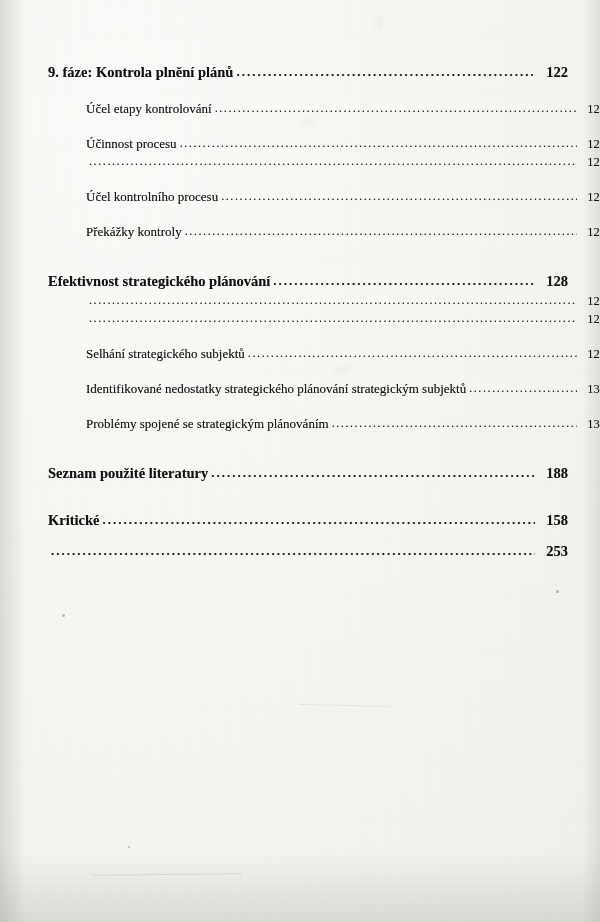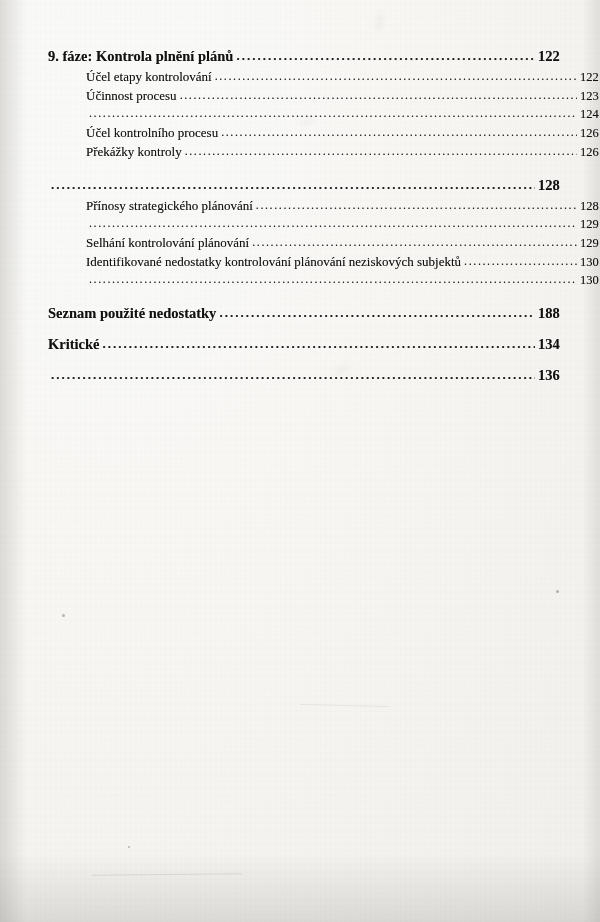--- a/index.html
+++ b/index.html
@@ -76,33 +76,35 @@
 
   .toc-row {
     display: flex;
     align-items: baseline;
     width: 100%;
     margin-bottom: 2px;
   }
   .toc-row .t-label {
     white-space: nowrap;
     flex: 0 0 auto;
+    margin-top: 16px;
   }
   .toc-row .t-dots {
     flex: 1 1 auto;
     overflow: hidden;
     white-space: nowrap;
     margin: 0 3px;
     letter-spacing: 1.6px;
     color: #1a1a1a;
     font-size: 12px;
     transform: translateY(-1px);
   }
   .toc-row .t-page {
     flex: 0 0 auto;
+    text-align: right;
     white-space: nowrap;
   }
 
   
   .lvl1 {
     font-weight: bold;
     font-size: 14.5px;
     margin-top: 0;
     margin-bottom: 4px;
   }
@@ -171,60 +173,61 @@
   </div>
   <div class="toc-row lvl2">
     <span class="t-label">Překážky kontroly</span>
     <span class="t-dots">...............................................................................................................................................</span>
     <span class="t-page">126</span>
   </div>
 
   <div class="gap-md"></div>
 
   <div class="toc-row lvl1">
+    <span class="t-label">Efektivnost strategického plánování</span>
     <span class="t-dots">...............................................................................................................................................</span>
     <span class="t-page">128</span>
   </div>
 
   <div class="toc-row lvl2">
-    <span class="t-label">Přínosy strategického plánování</span>
     <span class="t-dots">...............................................................................................................................................</span>
     <span class="t-page">128</span>
   </div>
   <div class="toc-row lvl2">
     <span class="t-dots">...............................................................................................................................................</span>
     <span class="t-page">129</span>
   </div>
   <div class="toc-row lvl2">
-    <span class="t-label">Selhání kontrolování plánování</span>
+    <span class="t-label">Selhání strategického subjektů</span>
     <span class="t-dots">...............................................................................................................................................</span>
     <span class="t-page">129</span>
   </div>
   <div class="toc-row lvl2">
-    <span class="t-label">Identifikované nedostatky kontrolování plánování neziskových subjektů</span>
+    <span class="t-label">Identifikované nedostatky strategického plánování strategickým subjektů</span>
     <span class="t-dots">...............................................................................................................................................</span>
     <span class="t-page">130</span>
   </div>
   <div class="toc-row lvl2">
+    <span class="t-label">Problémy spojené se strategickým plánováním</span>
     <span class="t-dots">...............................................................................................................................................</span>
     <span class="t-page">130</span>
   </div>
 
   <div class="gap-md"></div>
 
   <div class="toc-row lvl1">
-    <span class="t-label">Seznam použité nedostatky</span>
+    <span class="t-label">Seznam použité literatury</span>
     <span class="t-dots">...............................................................................................................................................</span>
     <span class="t-page">188</span>
   </div>
   <div class="gap-sm"></div>
   <div class="toc-row lvl1">
     <span class="t-label">Kritické</span>
     <span class="t-dots">...............................................................................................................................................</span>
-    <span class="t-page">134</span>
+    <span class="t-page">158</span>
   </div>
   <div class="gap-sm"></div>
   <div class="toc-row lvl1">
     <span class="t-dots">...............................................................................................................................................</span>
-    <span class="t-page">136</span>
+    <span class="t-page">253</span>
   </div>
 
 </div>
 
 </body></html>

